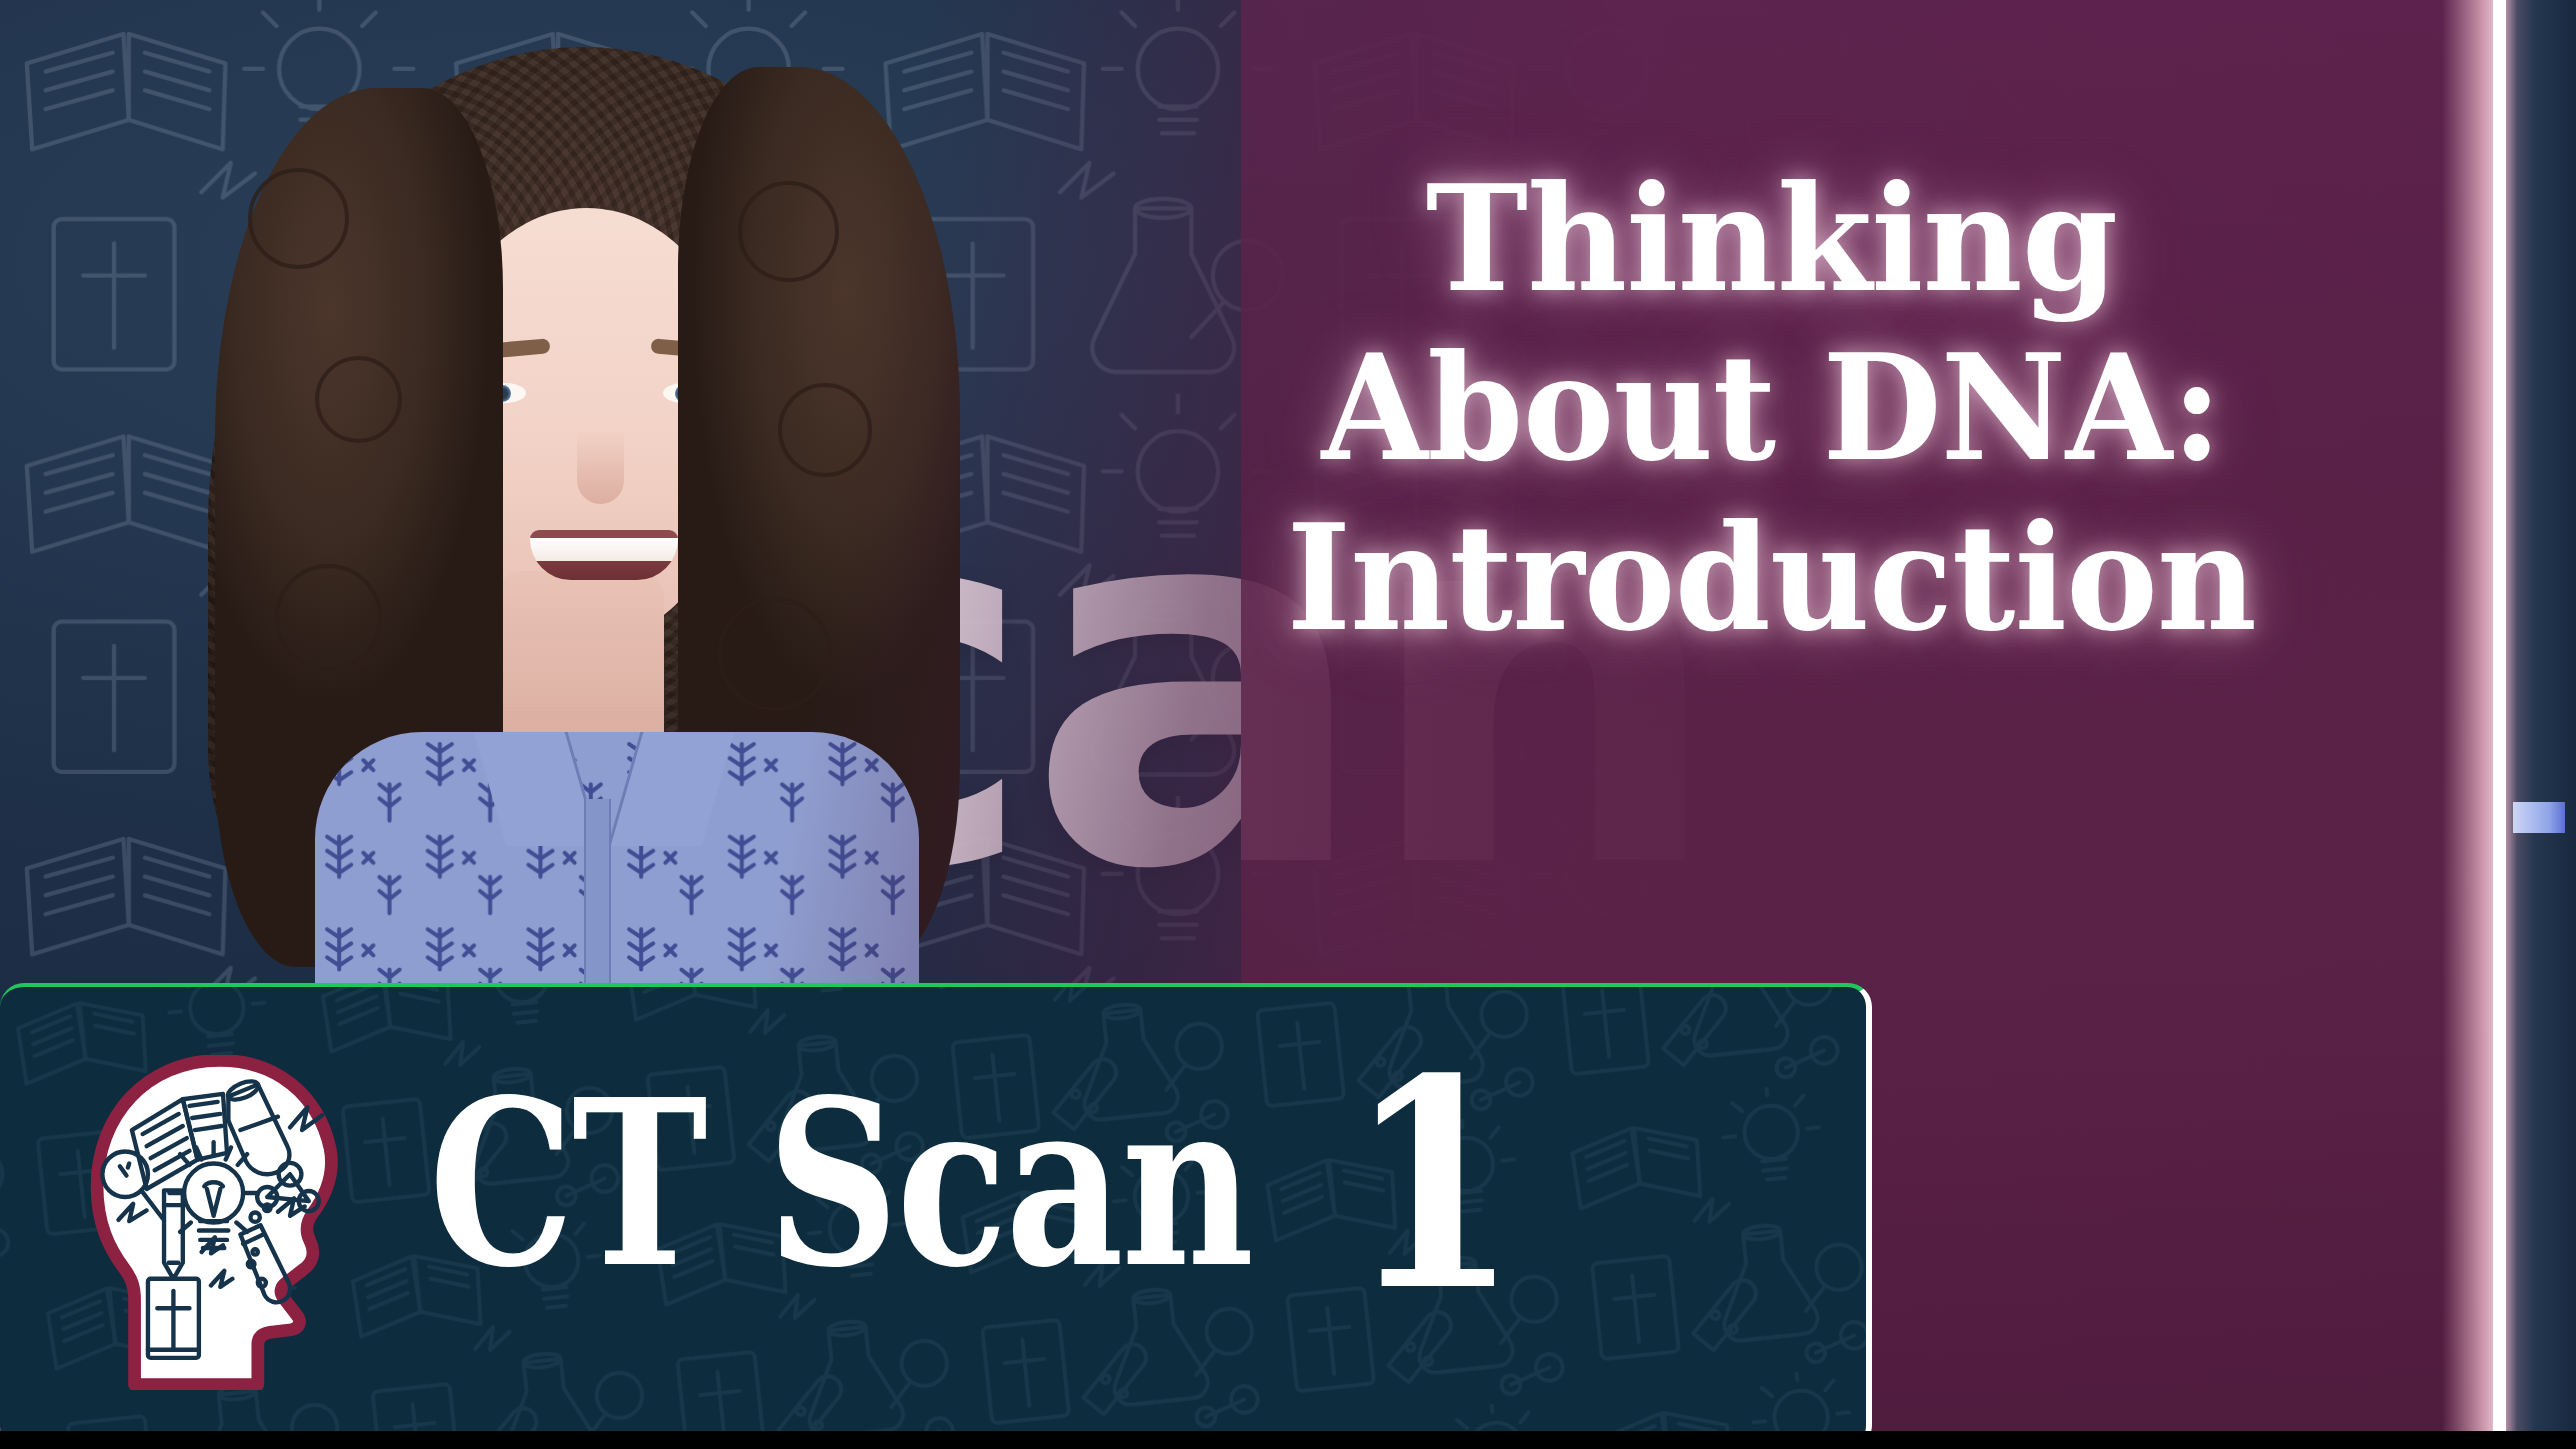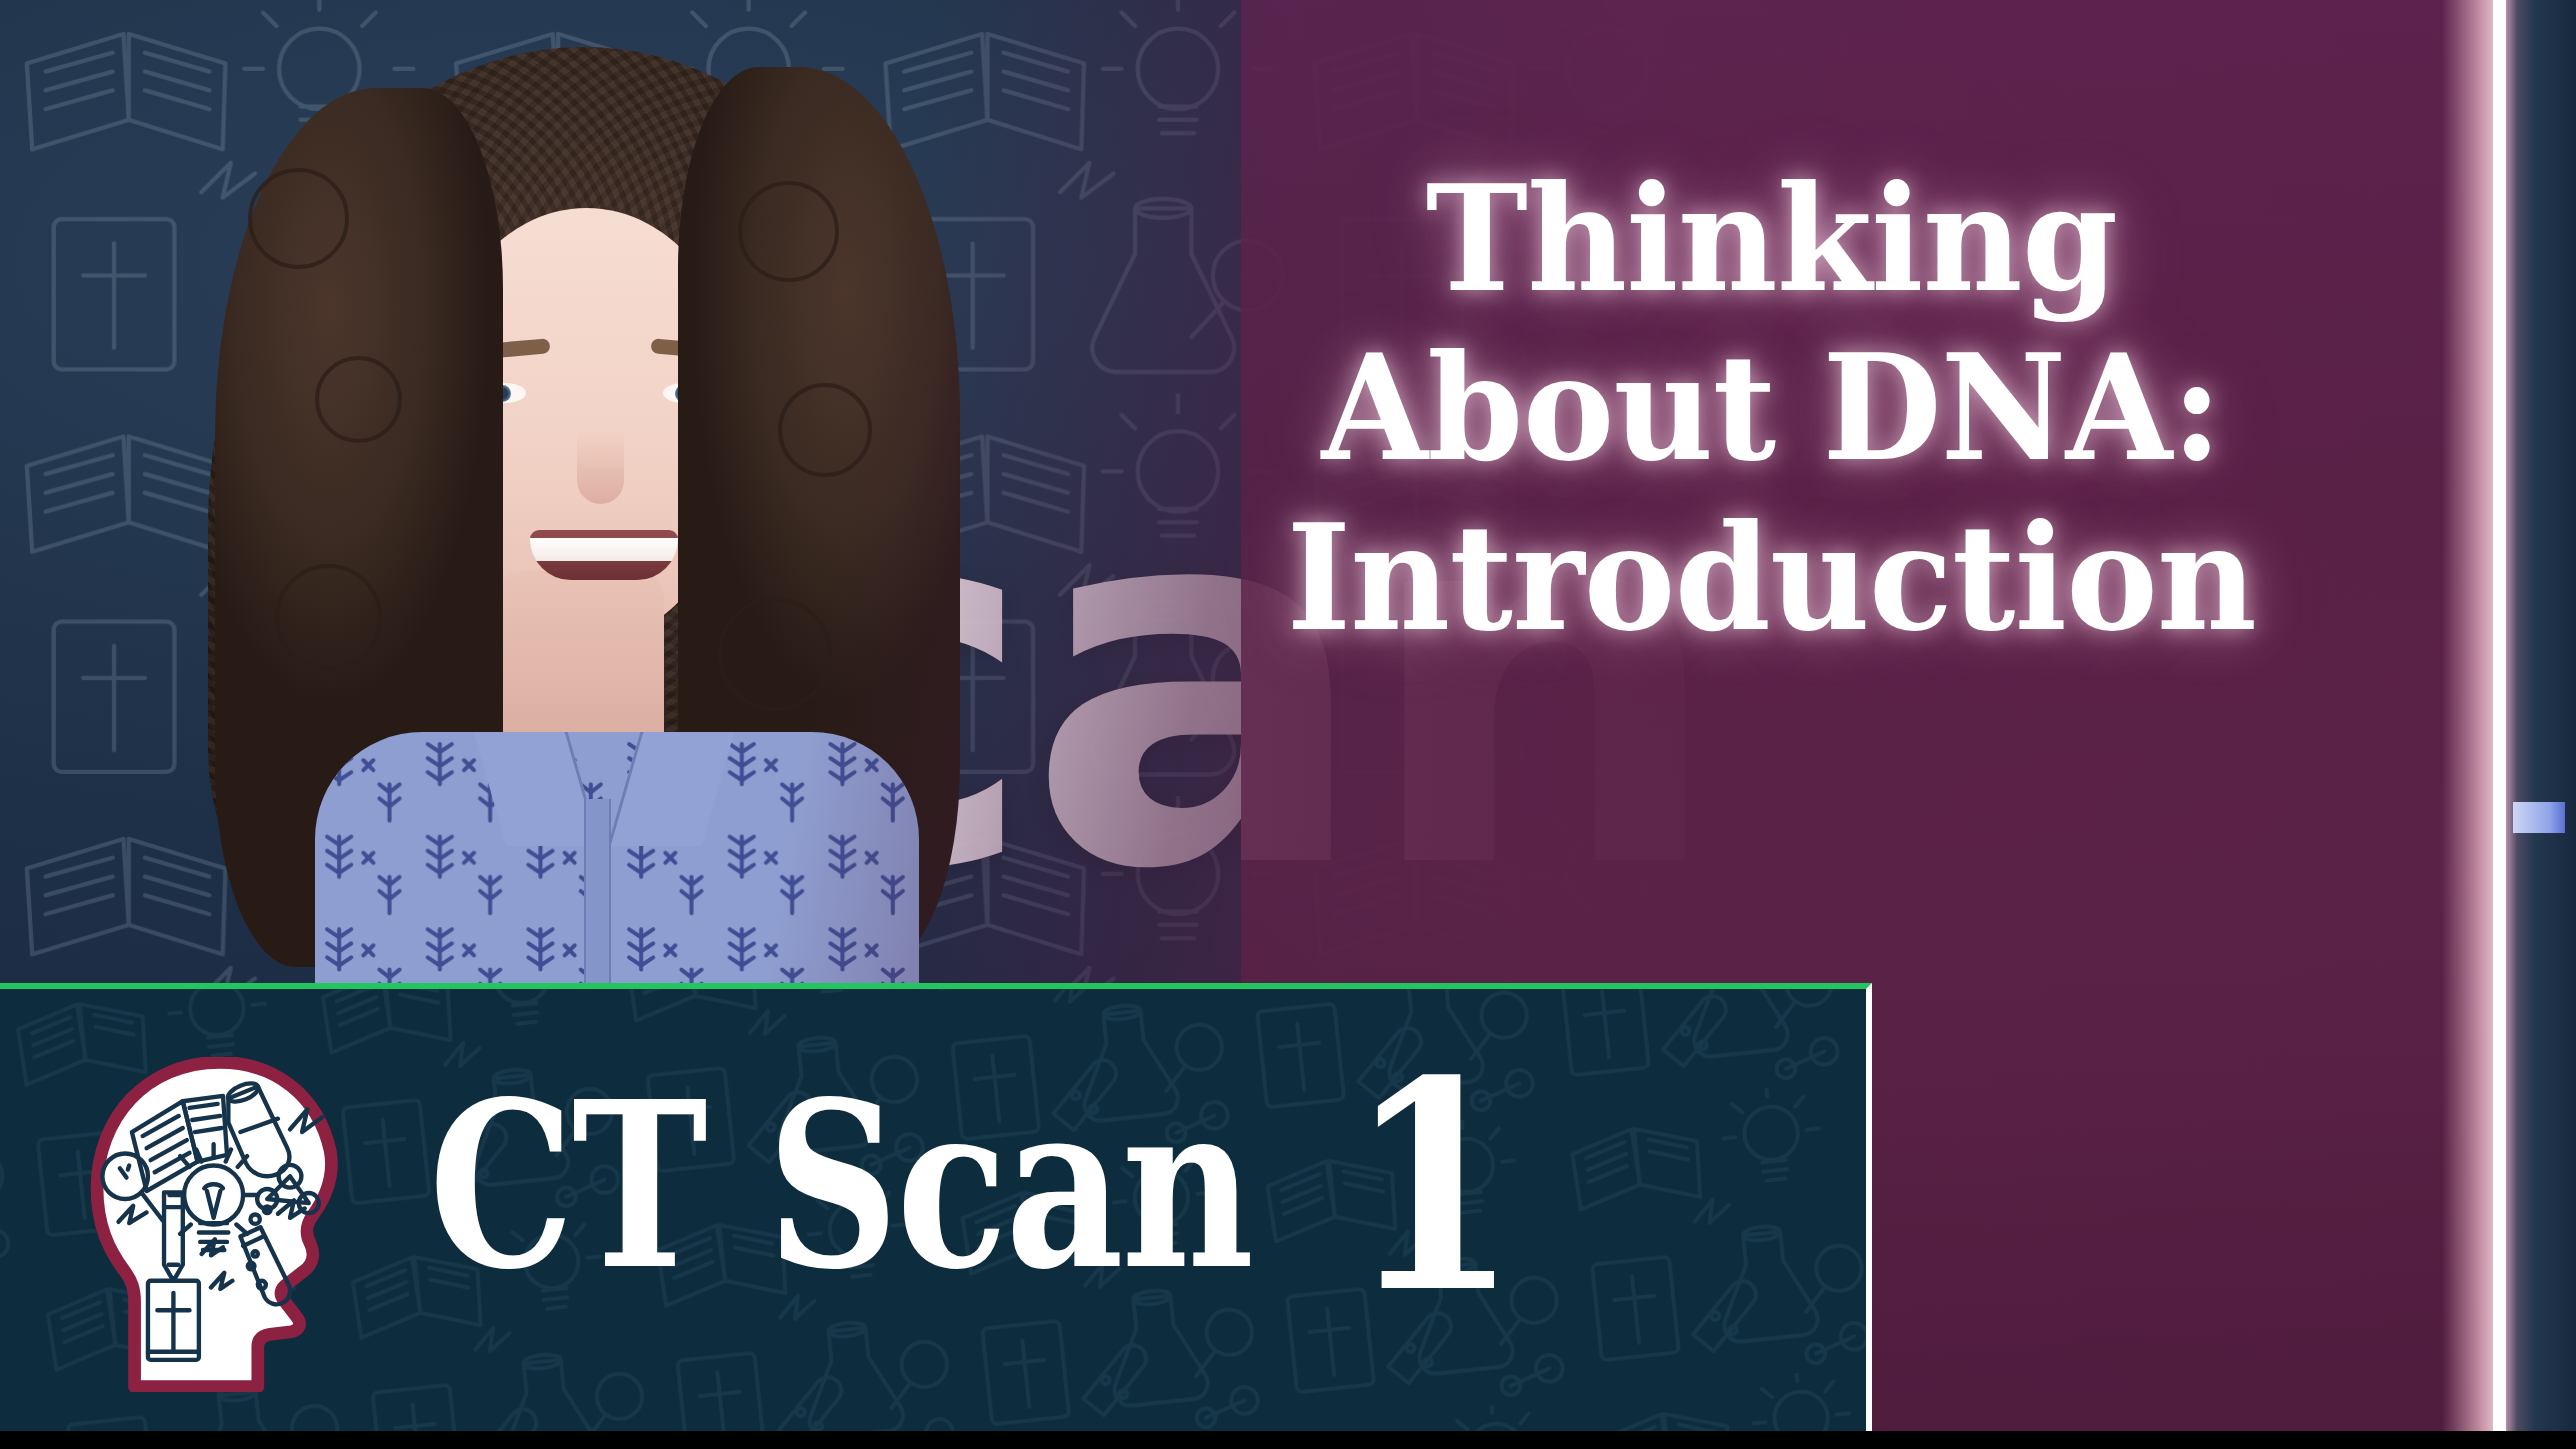--- a/index.html
+++ b/index.html
@@ -130,22 +130,23 @@
     transform:scaleX(.94);
     transform-origin:center top;
   }
   .title .l{display:block;white-space:nowrap;}
 
   
   .bar{
     position:absolute;left:0;top:983px;width:1872px;height:466px;
     background:#0d2c3e;
     border-right:6px solid #ffffff;
-    border-top:6px solid #22c55e;
+    border-top:4px solid #22c55e;
     overflow:hidden;
+    border-radius:24px;
   }
   .bar-pattern{position:absolute;inset:0;opacity:.30;}
   .bar-pattern svg{width:100%;height:100%;}
 
   .logo{position:absolute;left:82px;top:68px;width:282px;height:335px;}
   .logo svg{width:100%;height:100%;display:block;}
 
   .bar-title{
     position:absolute;left:429px;top:83px;
     font-family:"DejaVu Serif","Liberation Serif",serif;

